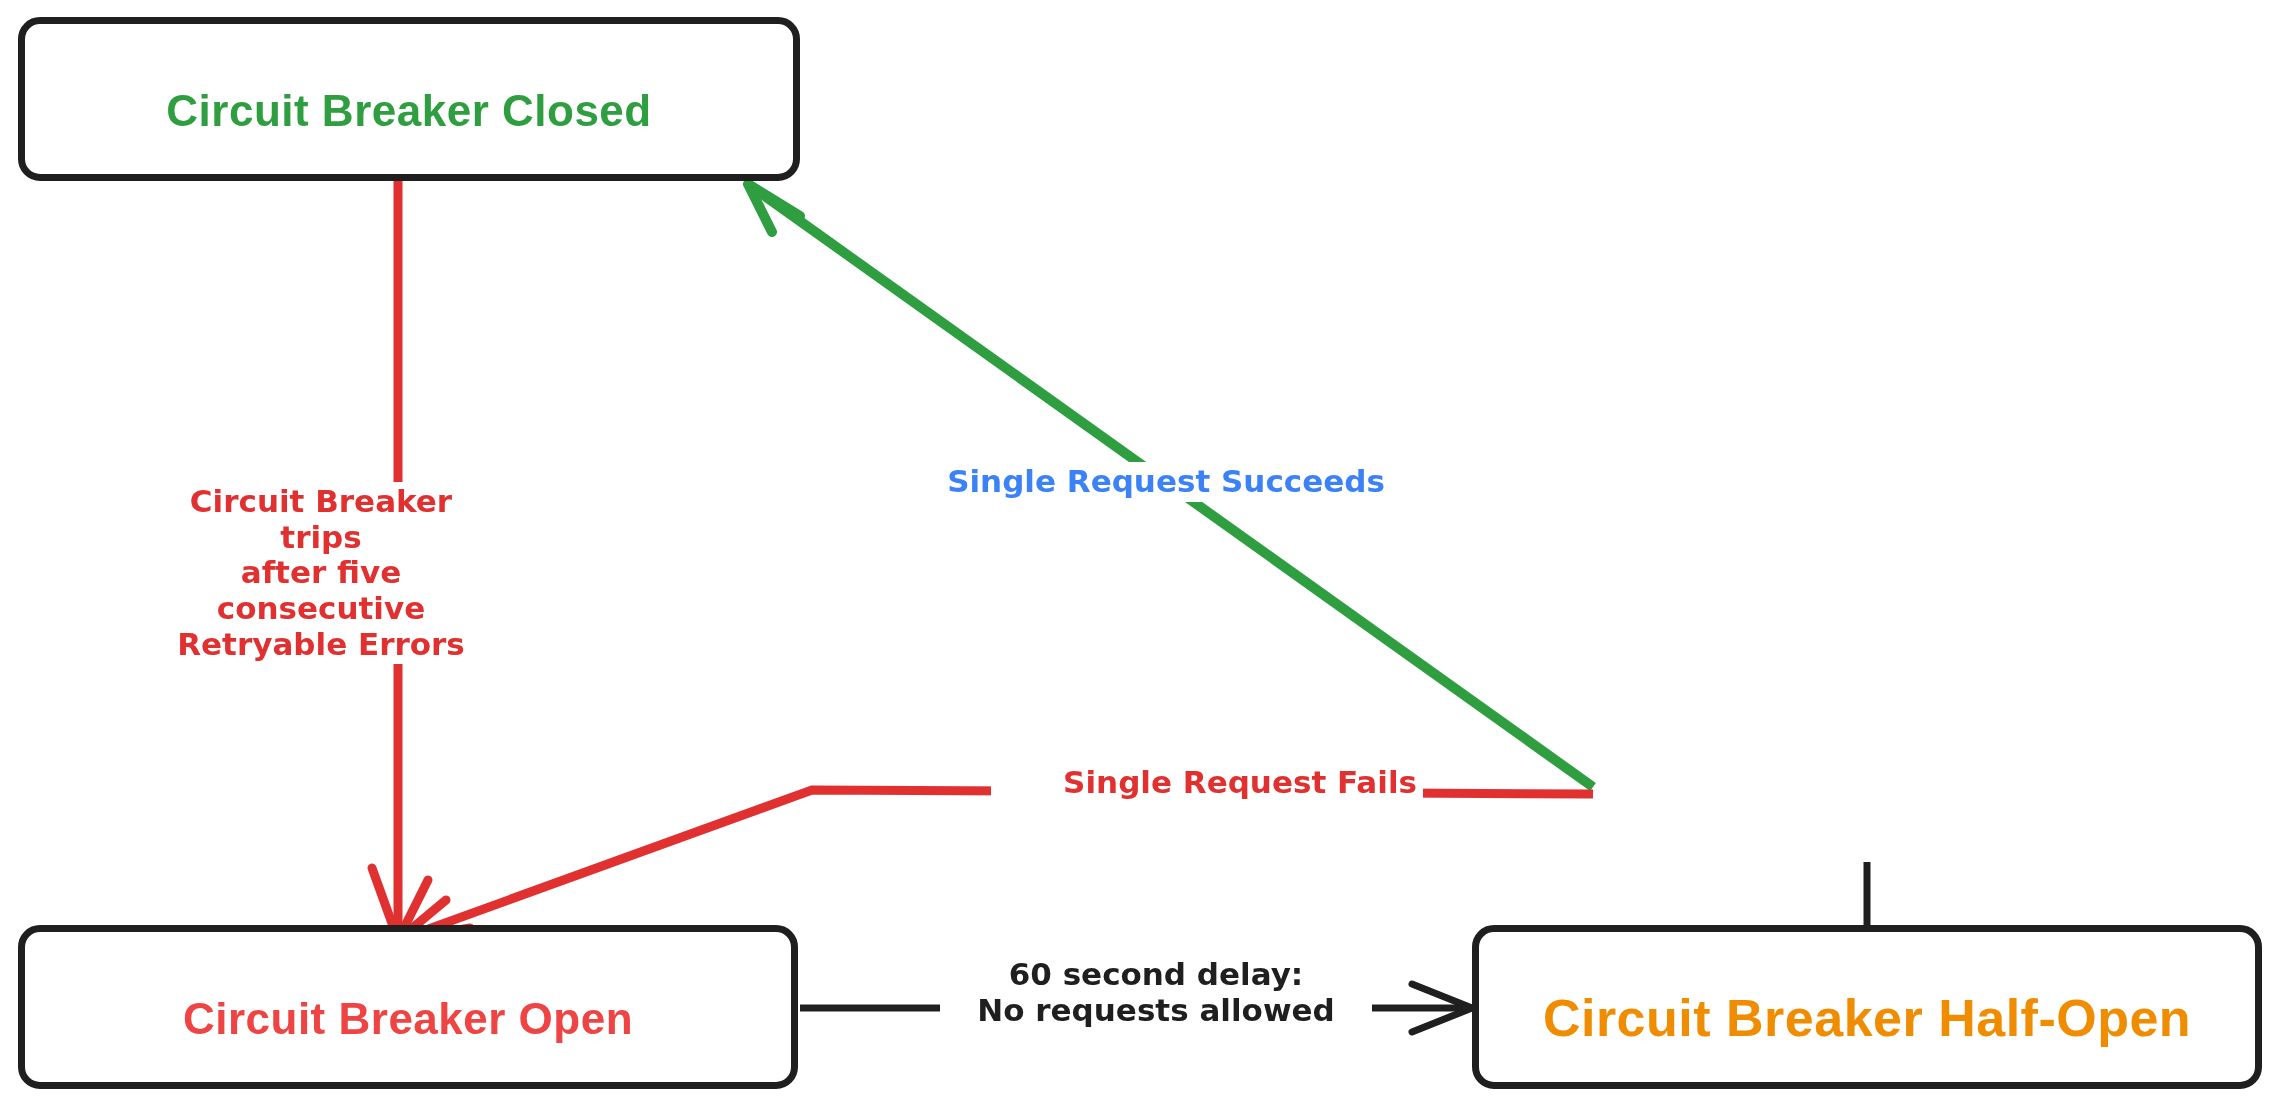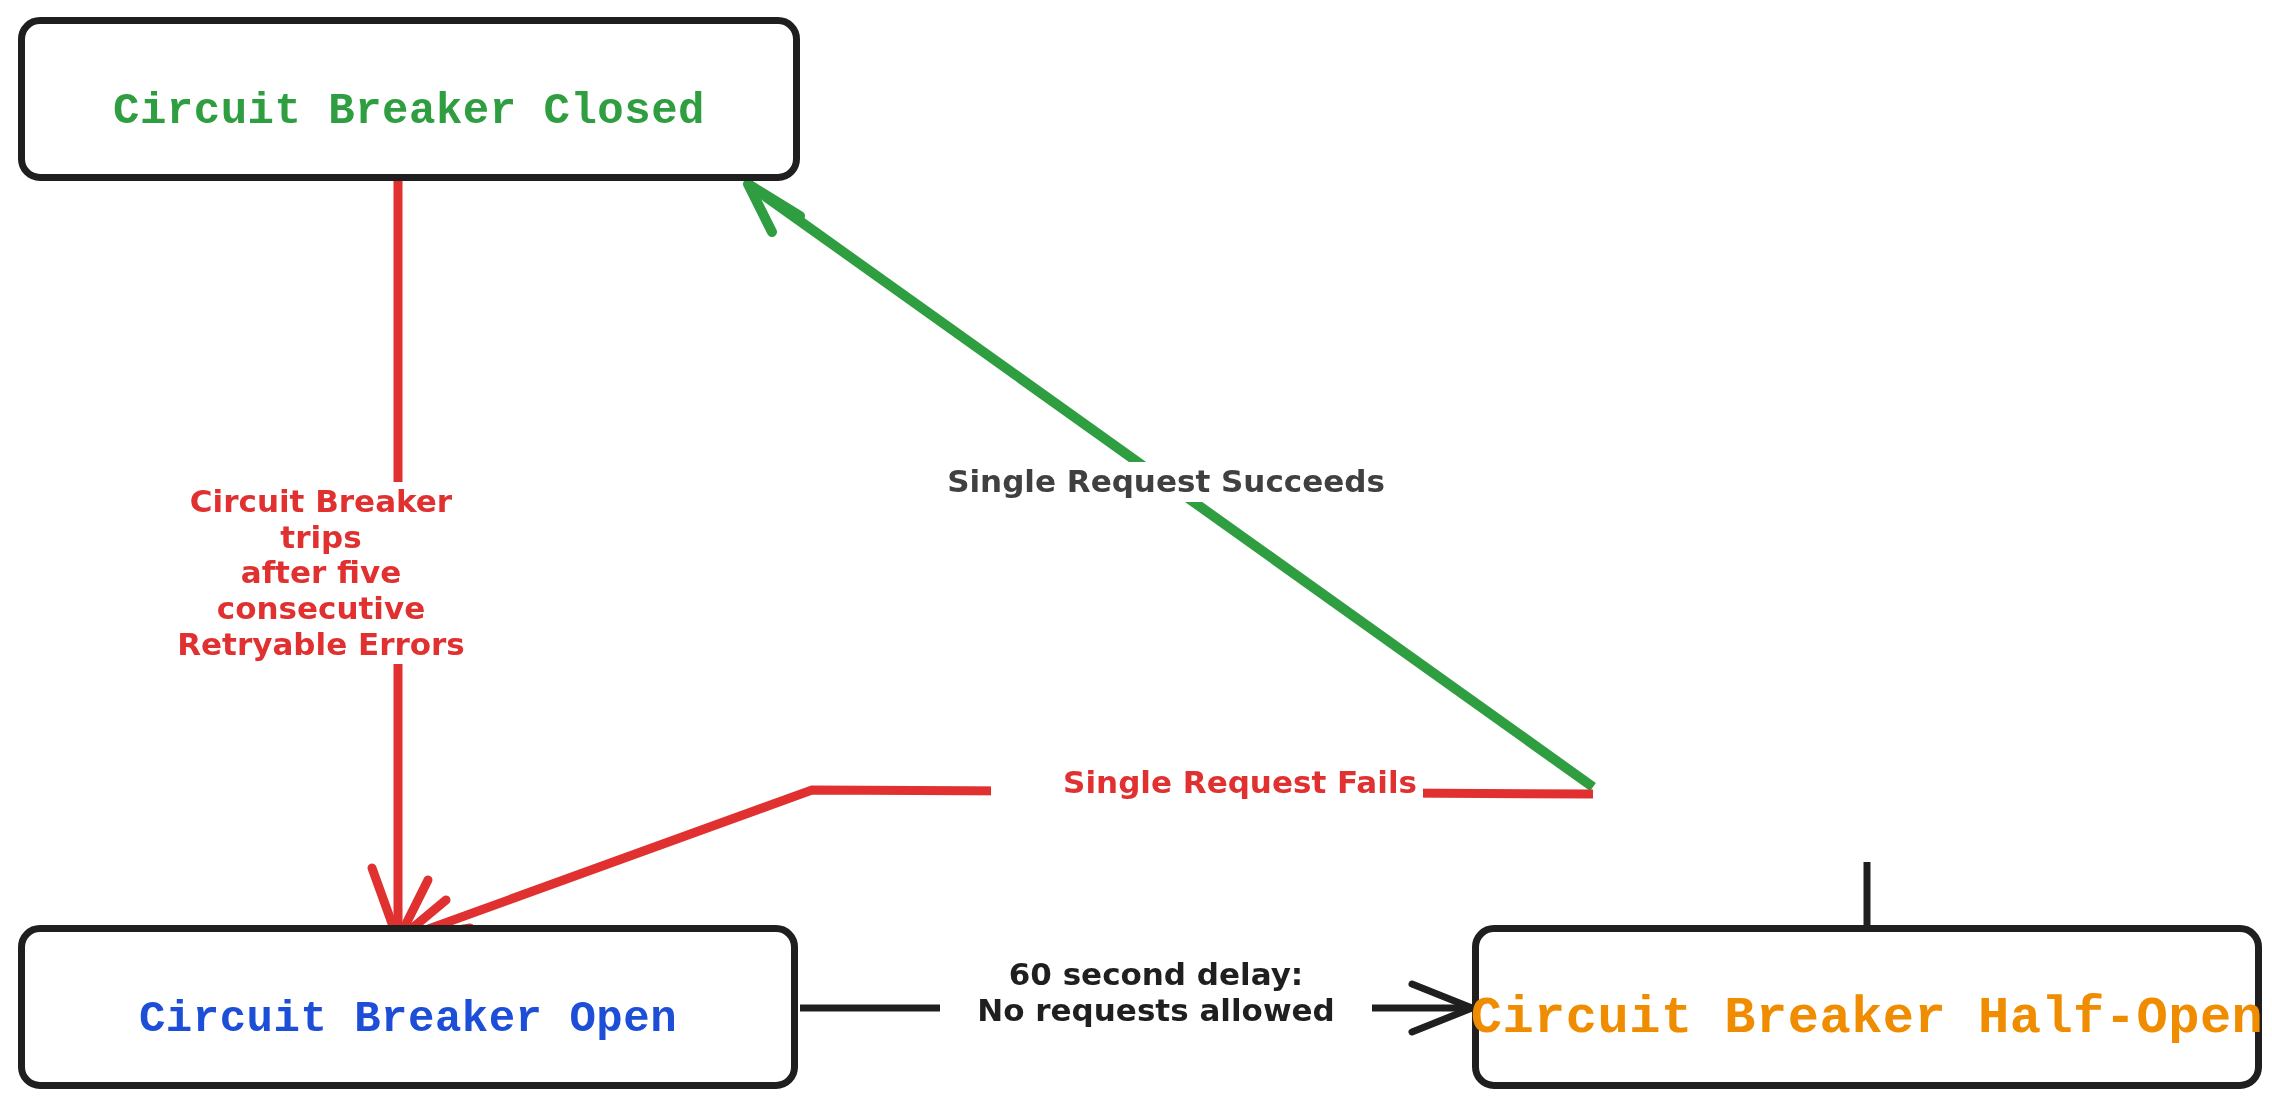--- a/index.html
+++ b/index.html
@@ -39,29 +39,29 @@
   }
   .node-black {
     border-color: #1f1f1f;
     border-width: 7px;
   }
   .node-orange {
     border-color: #ef9400;
     border-width: 6px;
   }
   .node-label {
-    font-family: Liberation Mono, monospace;
+    font-family: Liberation Sans, sans-serif;
     font-weight: 600;
     letter-spacing: 0.5px;
     line-height: 1.1;
     white-space: nowrap;
     margin-top: 24px;
   }
   .lbl-green   { color: #2f9e41; }
-  .lbl-red     { color: #1d4ed8; }
+  .lbl-red     { color: #ef4444; }
   .lbl-orange  { color: #f08c00; }
 
   #node-closed    { left: 18px;   top: 17px;   width: 782px;  height: 164px; }
   #node-open      { left: 18px;   top: 925px;  width: 780px;  height: 164px; }
   #node-halfopen  { left: 1472px; top: 925px;  width: 790px;  height: 164px; }
   #node-allows    { left: 1593px; top: 728px;  width: 549px;  height: 134px; }
 
   #node-closed   .node-label { font-size: 44px; }
   #node-open     .node-label { font-size: 44px; }
   #node-halfopen .node-label { font-size: 52px; }
@@ -73,21 +73,21 @@
     font-weight: 600;
     font-size: 31px;
     line-height: 1.15;
     text-align: center;
     background: #ffffff;
     white-space: pre-line;
     z-index: 6;
     padding: 2px 6px;
   }
   .el-red    { color: #e03030; }
-  .el-green  { color: #404040; }
+  .el-green  { color: #3b82f6; }
   .el-black  { color: #1f1f1f; text-align: center; }
 
   #elabel-trip    { left: 165px;  top: 482px;  width: 300px; }
   #elabel-succeed { left: 910px;  top: 462px;  width: 500px; }
   #elabel-fails   { left: 991px;  top: 763px;  width: 420px; text-align: right; }
   #elabel-delay   { left: 940px;  top: 955px;  width: 420px; }
 </style>
 </head>
 <body>
 

